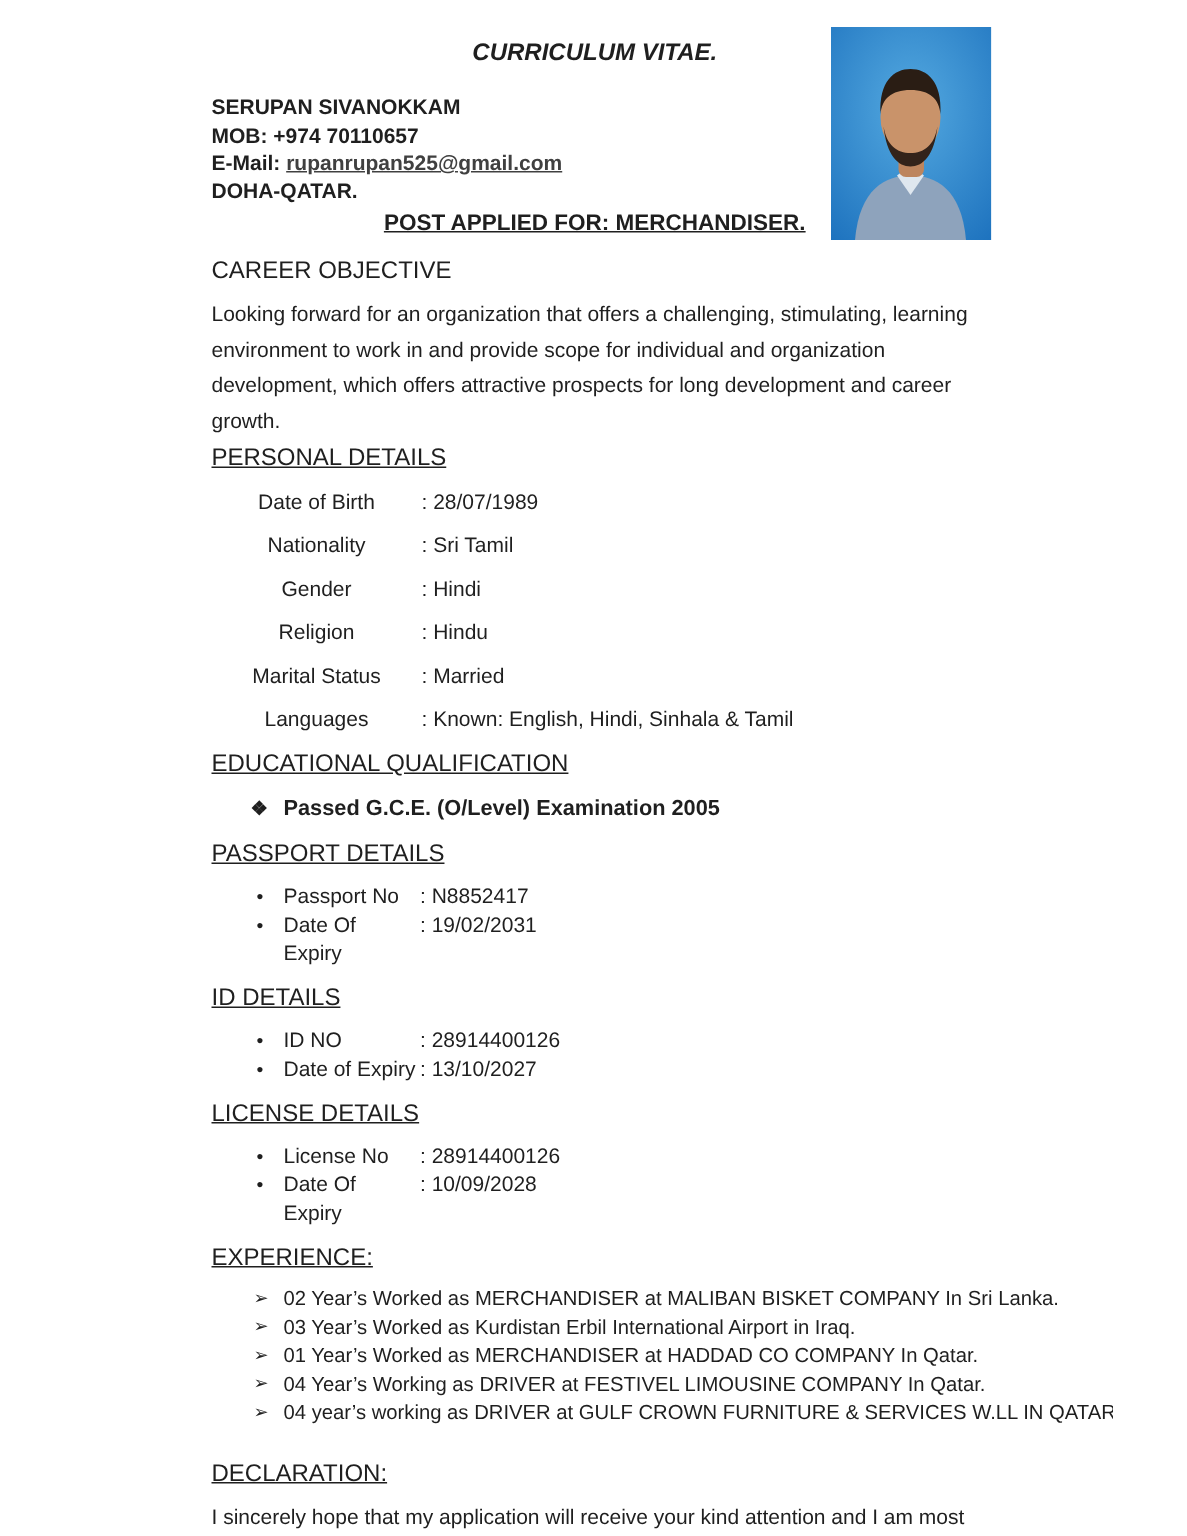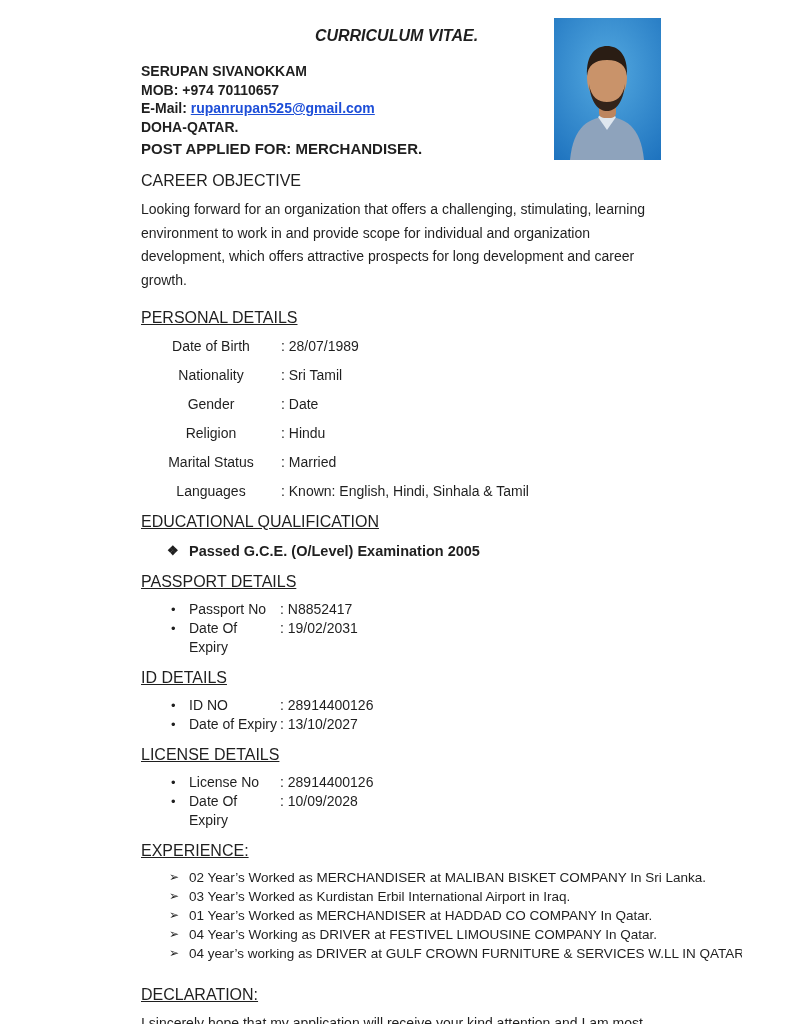--- a/index.html
+++ b/index.html
@@ -23,41 +23,42 @@
     line-height: 20px;
     margin: 0 0 16px 0;
   }
   .contact-line {
     font-size: 14px;
     font-weight: bold;
     line-height: 18.5px;
     white-space: nowrap;
   }
   .email-link {
-    color: #1d4ed8;
+    color: #404040;
     text-decoration: underline;
     font-weight: bold;
     cursor: pointer;
   }
   .post-applied {
-    text-align: left;
+    text-align: center;
     font-size: 15px;
     font-weight: bold;
+    text-decoration: underline;
     line-height: 20px;
     margin-top: 3px;
   }
   .section-heading {
     font-size: 16px;
     font-weight: normal;
     line-height: 19px;
     margin-top: 11px;
   }
   .section-heading.underlined { text-decoration: underline; }
   .mt-lg { margin-top: 12px; }
-  .mt-sm { margin-top: 16px; }
+  .mt-sm { margin-top: 4px; }
   .mt-xl { margin-top: 22px; }
   .para {
     font-size: 14px;
     line-height: 23.5px;
     margin-top: 8px;
     max-width: 612px;
   }
   .para.decl { line-height: 23px; }
   
   .detail-row {
@@ -164,21 +165,21 @@
       <div class="detail-row">
         <span class="detail-label wide">Date of Birth</span>
         <span class="detail-value">: 28/07/1989</span>
       </div>
       <div class="detail-row">
         <span class="detail-label wide">Nationality</span>
         <span class="detail-value">: Sri Tamil</span>
       </div>
       <div class="detail-row">
         <span class="detail-label wide">Gender</span>
-        <span class="detail-value">: Date</span>
+        <span class="detail-value">: Hindi</span>
       </div>
       <div class="detail-row">
         <span class="detail-label wide">Religion</span>
         <span class="detail-value">: Hindu</span>
       </div>
       <div class="detail-row">
         <span class="detail-label wide">Marital Status</span>
         <span class="detail-value">: Married</span>
       </div>
       <div class="detail-row">

